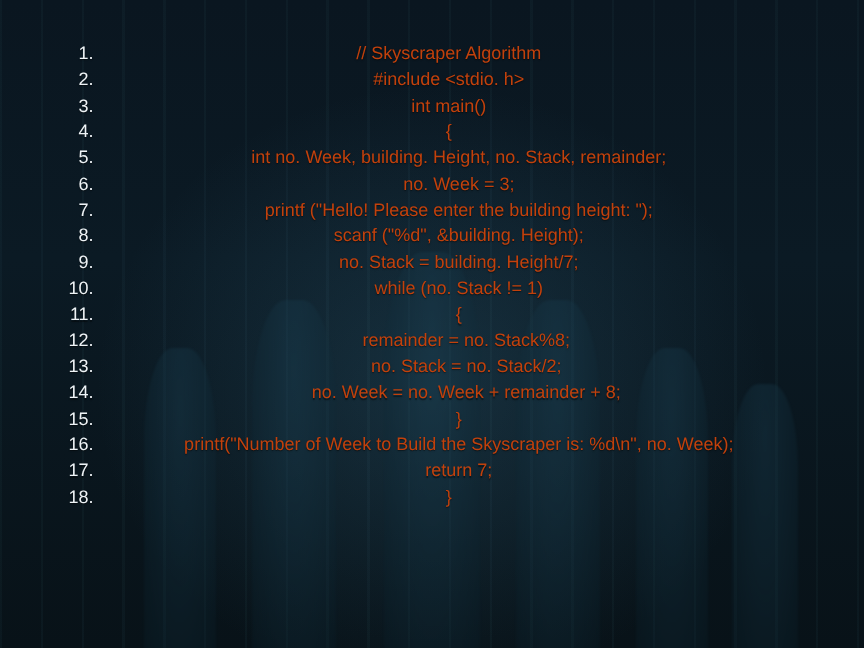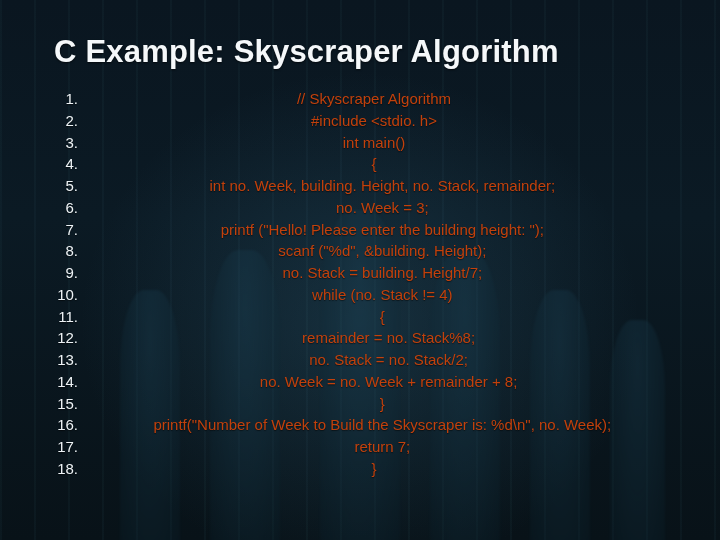--- a/index.html
+++ b/index.html
@@ -81,32 +81,31 @@
 <div class="silhouettes" id="sil">
     <div class="person" style="left: 120px; width: 60px; height: 260px;"></div>
     <div class="person" style="left: 210px; width: 70px; height: 300px;"></div>
     <div class="person" style="left: 320px; width: 80px; height: 340px;"></div>
     <div class="person" style="left: 430px; width: 70px; height: 300px;"></div>
     <div class="person" style="left: 530px; width: 60px; height: 260px;"></div>
     <div class="person" style="left: 610px; width: 55px; height: 230px;"></div>
   </div>
 
 <div class="slide">
-  <h1 class="title">C Example: Skyscraper Algorithm</h1>
   <ol class="code" id="codeblock">
       <li><span class="codeline">// Skyscraper Algorithm</span></li>
       <li><span class="codeline">#include &lt;stdio. h&gt;</span></li>
       <li><span class="codeline">int main()</span></li>
       <li><span class="codeline">{</span></li>
       <li><span class="codeline">    int no. Week, building. Height, no. Stack, remainder;</span></li>
       <li><span class="codeline">    no. Week = 3;</span></li>
       <li><span class="codeline">    printf ("Hello! Please enter the building height: ");</span></li>
       <li><span class="codeline">    scanf ("%d", &amp;building. Height);</span></li>
       <li><span class="codeline">    no. Stack = building. Height/7;</span></li>
-      <li><span class="codeline">    while (no. Stack != 4)</span></li>
+      <li><span class="codeline">    while (no. Stack != 1)</span></li>
       <li><span class="codeline">    {</span></li>
       <li><span class="codeline">       remainder = no. Stack%8;</span></li>
       <li><span class="codeline">       no. Stack = no. Stack/2;</span></li>
       <li><span class="codeline">       no. Week = no. Week + remainder + 8;</span></li>
       <li><span class="codeline">    }</span></li>
       <li><span class="codeline">    printf("Number of Week to Build the Skyscraper is: %d\n", no. Week);</span></li>
       <li><span class="codeline">    return 7;</span></li>
       <li><span class="codeline">}</span></li>
     </ol>
 </div>

